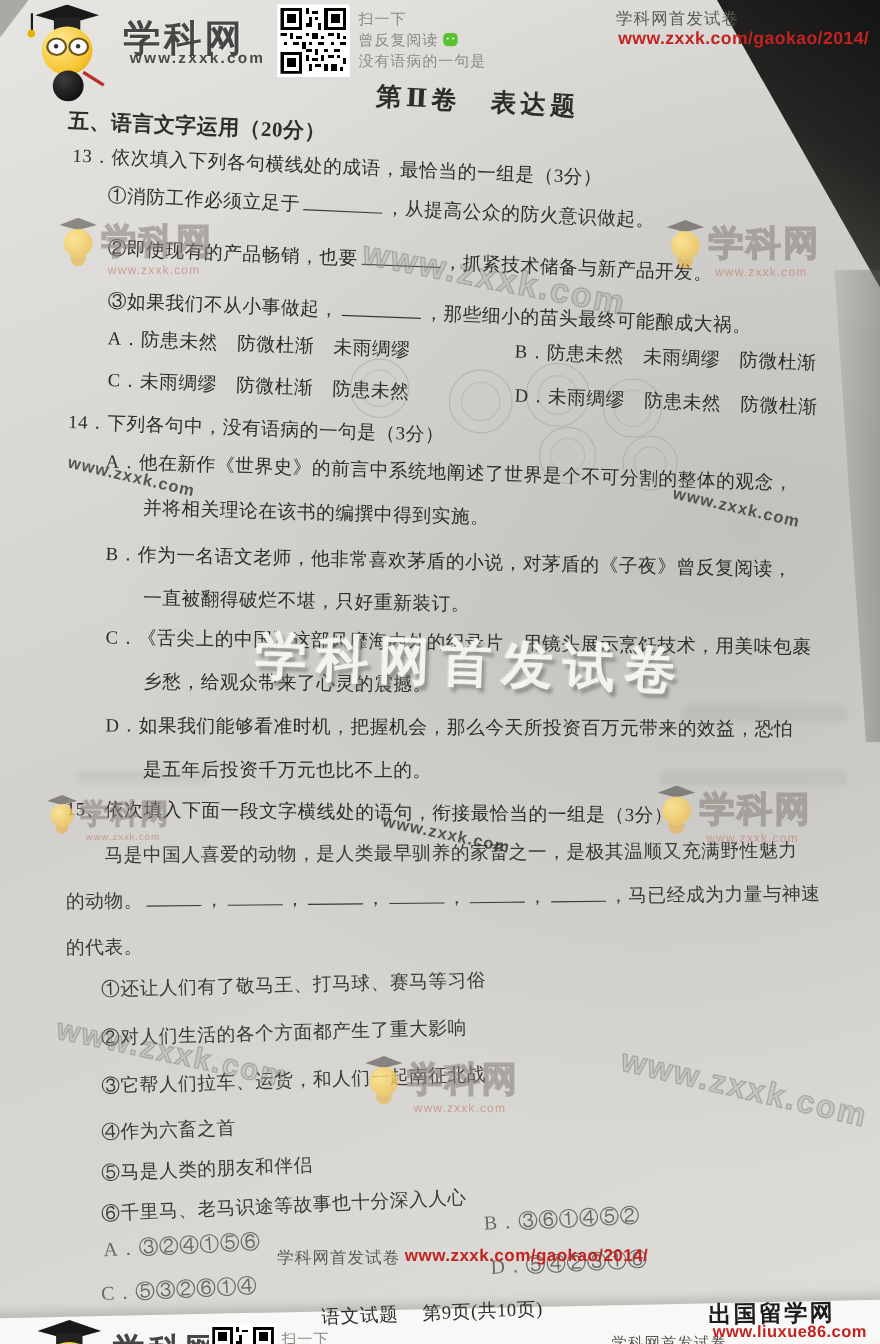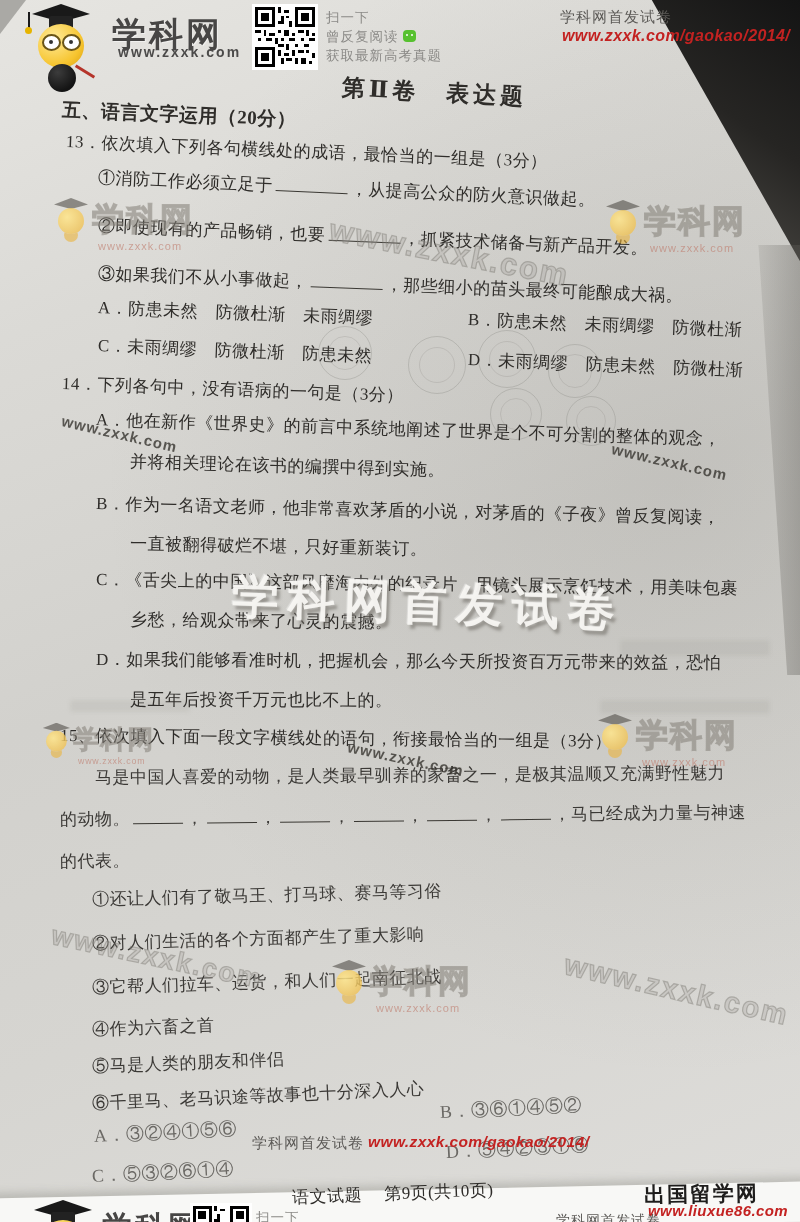--- a/index.html
+++ b/index.html
@@ -52,21 +52,21 @@
      letter-spacing:9px;color:rgba(247,246,242,.95);transform:rotate(2deg);
      font-family:"Liberation Sans","DejaVu Sans",sans-serif;
      text-shadow:3px 4px 3px rgba(115,112,105,.6),-1px -1px 1px rgba(255,255,255,.4);}
   .seal{position:absolute;border:1px solid rgba(138,137,133,.35);border-radius:50%;}
   .seal i{position:absolute;left:18%;top:18%;right:18%;bottom:18%;
      border:1px solid rgba(138,137,133,.25);border-radius:50%;}
   
   .ov-gray{position:absolute;font-family:"Liberation Sans","DejaVu Sans",sans-serif;
      font-size:15px;color:#5c5a57;letter-spacing:1px;}
   .ov-red{position:absolute;font-family:"Liberation Sans","DejaVu Sans",sans-serif;
-     font-size:16px;font-weight:bold;color:#c32221;letter-spacing:.4px;font-style:italic;}
+     font-size:16px;font-weight:bold;color:#c32221;letter-spacing:.4px;}
   
   .mascot{position:absolute;width:90px;height:96px;}
   .mascot .cap{position:absolute;left:16px;top:0;width:58px;height:18px;background:#191919;
      clip-path:polygon(50% 0,100% 55%,50% 100%,0 55%);}
   .mascot .capbase{position:absolute;left:33px;top:12px;width:24px;height:13px;background:#222;
      border-radius:2px;}
   .mascot .tassel{position:absolute;left:12px;top:8px;width:2px;height:16px;background:#1a1a1a;}
   .mascot .tasselend{position:absolute;left:9px;top:23px;width:7px;height:7px;border-radius:50%;
      background:#e6b400;}
   .mascot .face{position:absolute;left:22px;top:20px;width:46px;height:44px;border-radius:50%;
@@ -250,21 +250,21 @@
         M15 8h2v1h-2z M18 8h1v2h-1z M20 9h1v1h-1z M1 11h1v1H1z M4 11h2v1H4z M7 11h1v2H7z
         M9 11h1v1H9z M12 11h2v1h-2z M16 11h1v1h-1z M19 11h2v1h-2z M8 13h2v1H8z M11 13h1v2h-1z
         M14 13h1v1h-1z M17 13h2v1h-2z M8 15h1v2H8z M10 16h2v1h-2z M13 15h1v2h-1z M15 15h2v1h-2z
         M18 15h1v1h-1z M20 16h1v2h-1z M9 18h1v2H9z M11 18h2v1h-2z M14 18h1v2h-1z M16 18h2v2h-2z M19 19h1v1h-1z"></path>
     </svg>
   </div>
 
   <div class="scanlines" style="left:326px;top:8px;">
     <div>扫一下</div>
     <div><span>曾反复阅读</span><span class="wechat"></span></div>
-    <div>获取最新高考真题</div>
+    <div>没有语病的一句是</div>
   </div>
 
   <div class="ov-gray" style="left:560px;top:8px;">学科网首发试卷</div>
   <div class="ov-red" style="left:562px;top:27px;">www.zxxk.com/gaokao/2014/</div>
 
   <div class="ov-gray" style="left:252px;top:1134px;">学科网首发试卷</div>
   <div class="ov-red" style="left:368px;top:1133px;font-size:15.5px;">www.zxxk.com/gaokao/2014/</div>
 
   <div class="band-bottom"></div>
 

